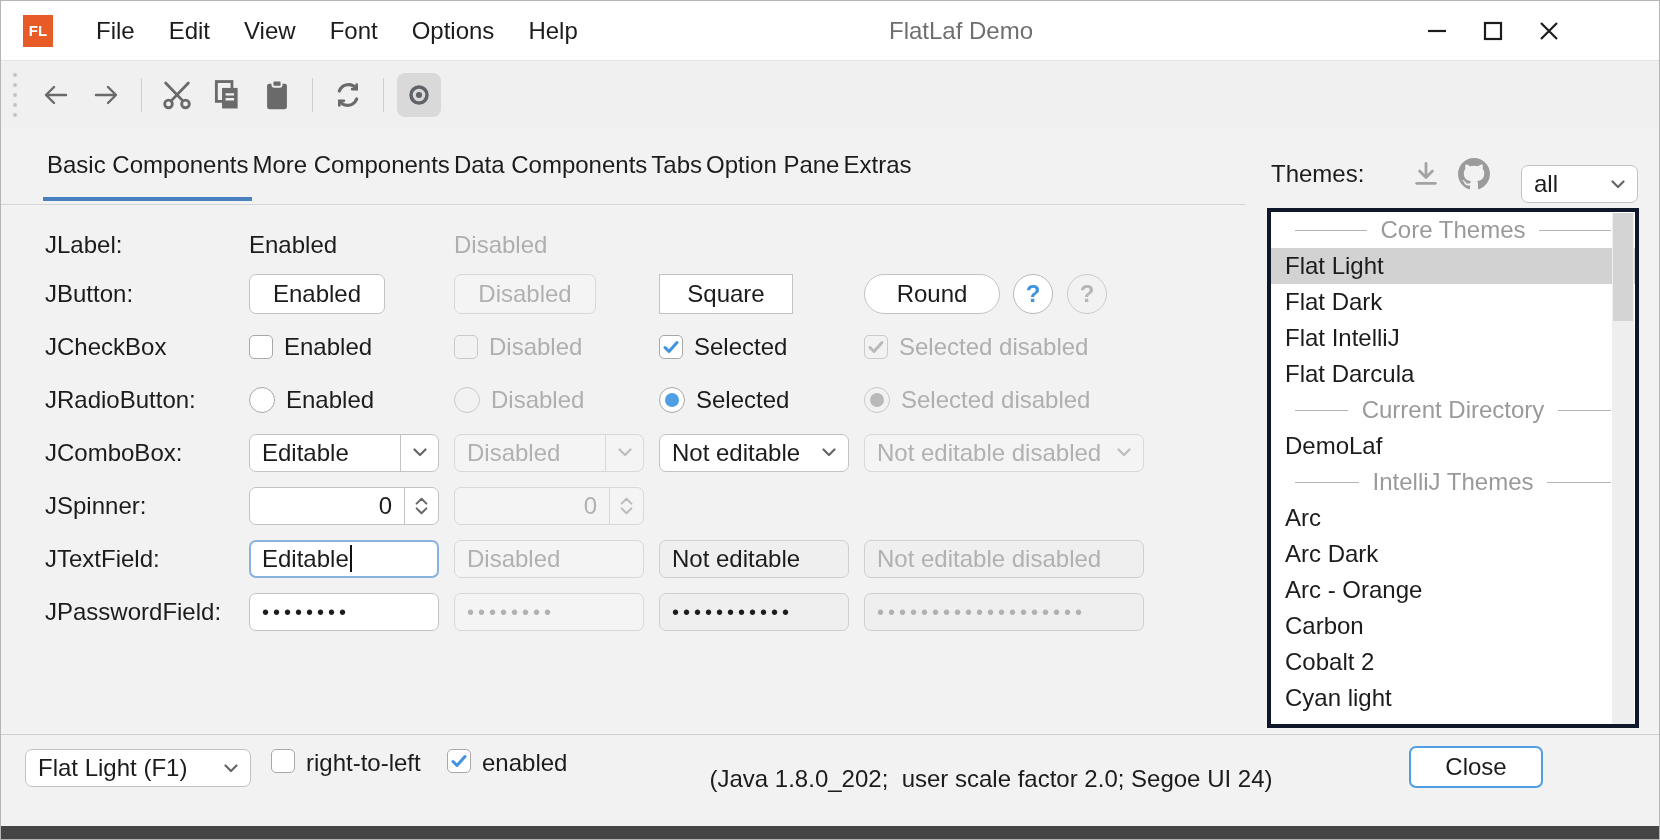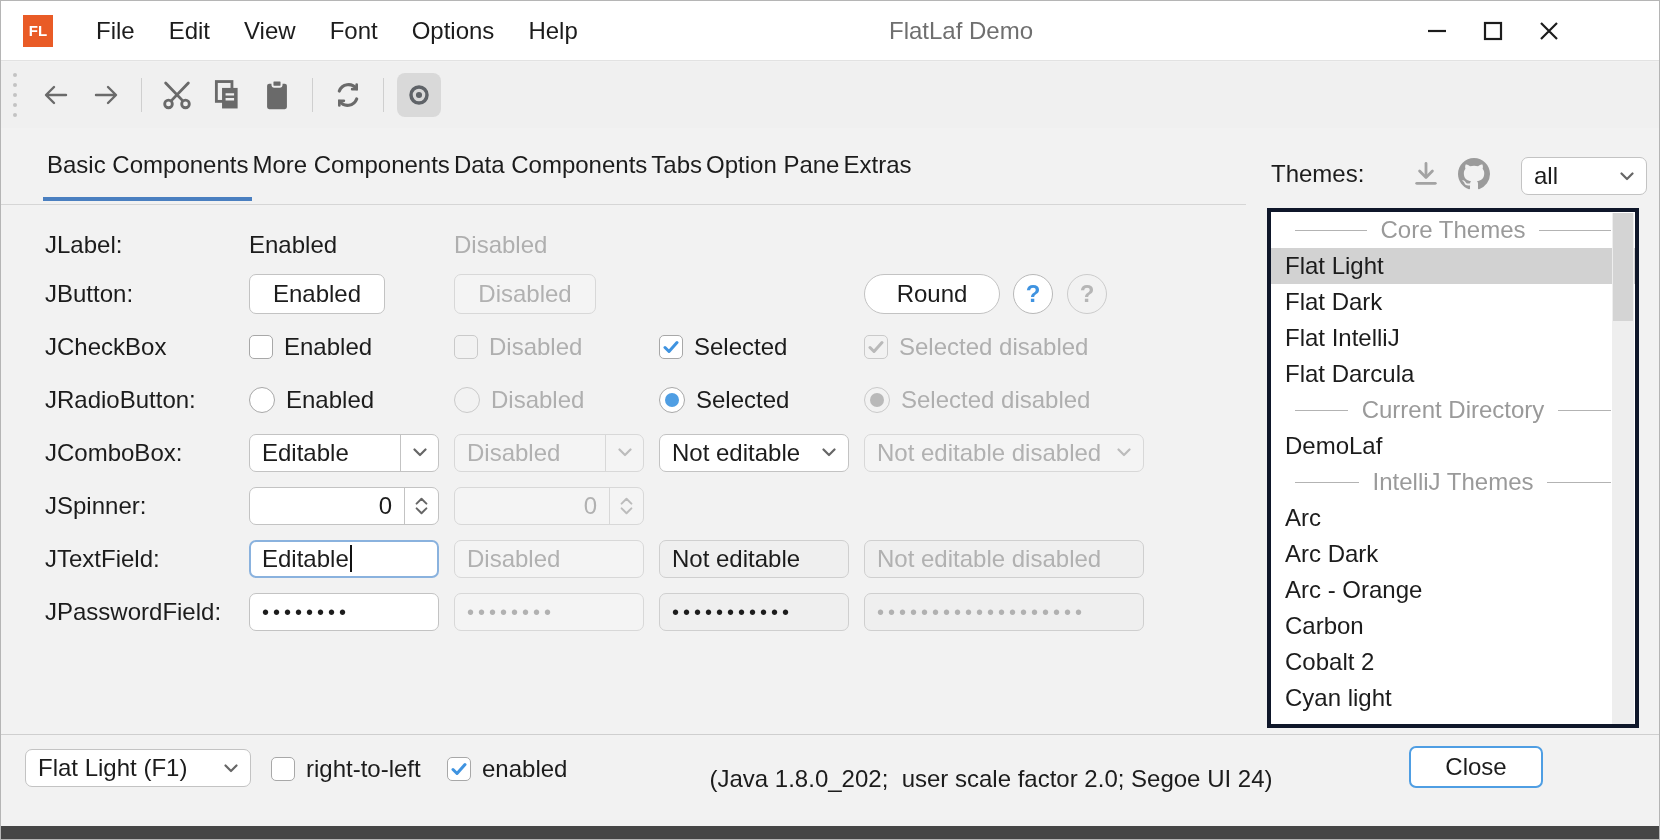--- a/index.html
+++ b/index.html
@@ -75,34 +75,34 @@
   .spinner .val { flex:1; display:flex; align-items:center; justify-content:flex-end; padding:0 12px; }
   .spinner .btns { width:34px; border-left:1px solid #c3c3c3; display:flex; flex-direction:column; align-items:center; justify-content:center; gap:2px; }
   .spinner.disabled { background:#f4f4f4; border-color:#d8d8d8; color:#b1b1b1; }
   .spinner.disabled .btns { border-left-color:#d8d8d8; }
 
   .dots { font-size:20px; letter-spacing:4px; line-height:38px; }
 
   
   .themes-label { position:absolute; left:1270px; top:152px; height:42px; display:flex; align-items:center; }
   .ticon-btn { position:absolute; top:156px; width:34px; height:34px; display:flex; align-items:center; justify-content:center; }
-  .filter-combo { position:absolute; left:1520px; top:156px; width:126px; }
+  .filter-combo { position:absolute; left:1520px; top:164px; width:117px; }
   .themes-list { position:absolute; left:1266px; top:207px; width:372px; height:520px; background:#fff; border:4px solid #0f172a; overflow:hidden; }
   .litem { height:36px; display:flex; align-items:center; padding-left:14px; }
   .litem.selected { background:#d2d2d2; }
   .lsep { height:36px; display:flex; align-items:center; color:#9a9a9a; padding:0 24px; gap:14px; }
   .lsep .line { flex:1; height:1px; background:#b3b3b3; }
   .vscroll { position:absolute; right:1px; top:1px; width:22px; height:518px; background:#eeeeee; }
   .vthumb { position:absolute; left:1px; top:0; width:20px; height:108px; background:#d4d4d4; }
 
   
   .bottom-sep { position:absolute; left:0; top:733px; width:100%; height:1px; background:#cfcfcf; }
   .bottombar { position:absolute; left:0; top:734px; width:100%; height:93px; }
   .lf-combo { position:absolute; left:24px; top:14px; width:226px; }
-  .bb-check { position:absolute; top:14px; height:40px; display:flex; align-items:center; }
+  .bb-check { position:absolute; top:14px; height:40px; display:flex; align-items:flex-start; }
   .status { position:absolute; left:660px; top:24px; width:660px; height:40px; display:flex; align-items:center; justify-content:center; white-space:pre; }
   .close-btn { position:absolute; left:1408px; top:11px; width:134px; height:42px; background:#fff; border:2px solid #4f9ee3; border-radius:7px; display:flex; align-items:center; justify-content:center; }
 
   .darkstrip { position:absolute; left:0; bottom:0; width:100%; height:13px; background:#454545; }
 </style>
 </head>
 <body>
 
 <div class="window">
 
@@ -213,20 +213,23 @@
     </div>
 
     <div class="row" style="top:49px;">
       <div class="cell rowlabel">JButton:</div>
       <div class="cell c1">
           <div class="btn" style="width:136px;">Enabled</div>
         </div>
       <div class="cell c2">
           <div class="btn disabled" style="width:142px;">Disabled</div>
         </div>
+      <div class="cell c3">
+          <div class="btn square" style="width:134px;">Square</div>
+        </div>
       <div class="cell c4">
           <div class="btn round" style="width:136px;">Round</div>
         </div>
       <div class="cell" style="left:1012px;">
           <div class="help-btn">?</div>
         </div>
       <div class="cell" style="left:1066px;">
           <div class="help-btn disabled">?</div>
         </div>
     </div>

